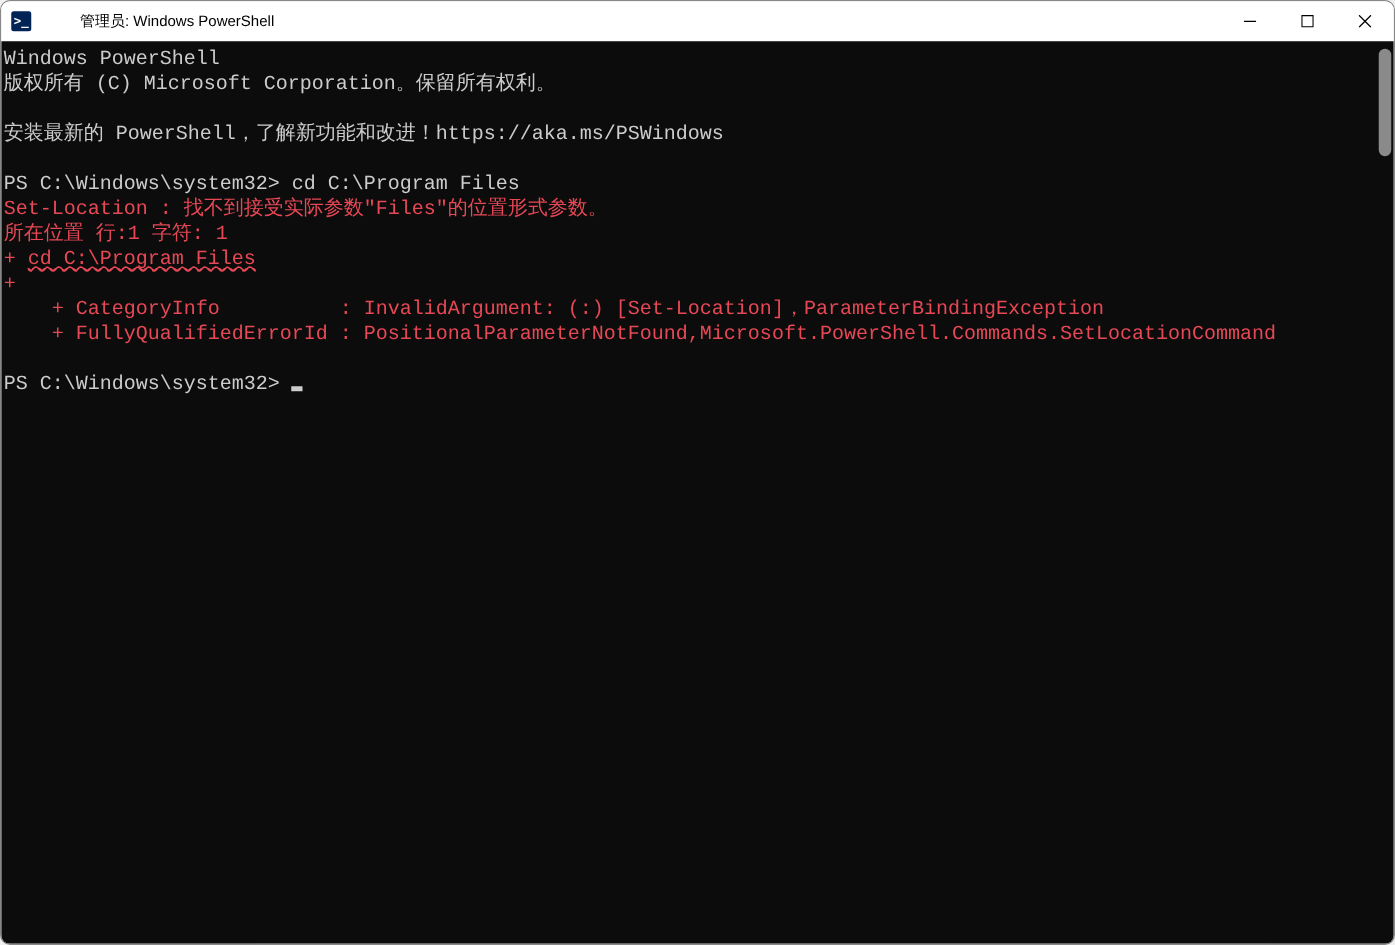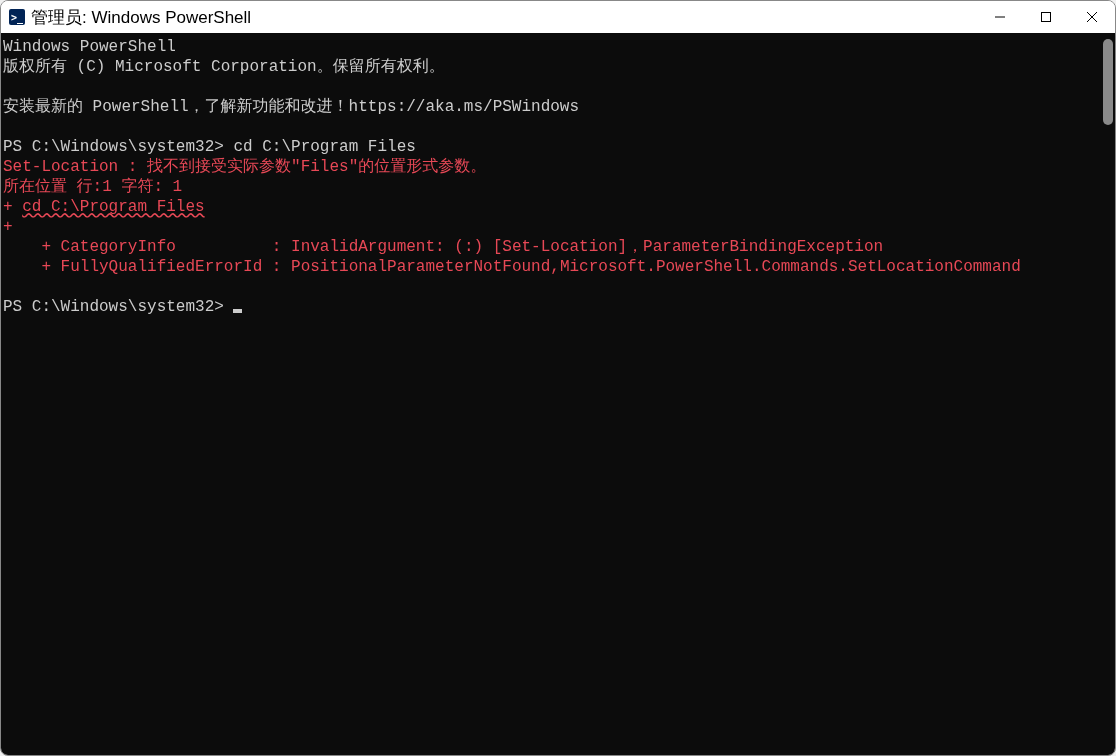--- a/index.html
+++ b/index.html
@@ -44,22 +44,23 @@
       border-radius: 2px;
       display: flex;
       align-items: center;
       justify-content: center;
       color: #fff;
       font-size: 10px;
       font-weight: bold;
       font-family: monospace;
     }
     .title-text {
-      font-size: 17px;
+      font-size: 12px;
       color: #000;
+      margin-left: 33px;
     }
     .titlebar-right {
       display: flex;
       height: 100%;
     }
     .win-btn {
       width: 46px;
       height: 32px;
       display: flex;
       align-items: center;

